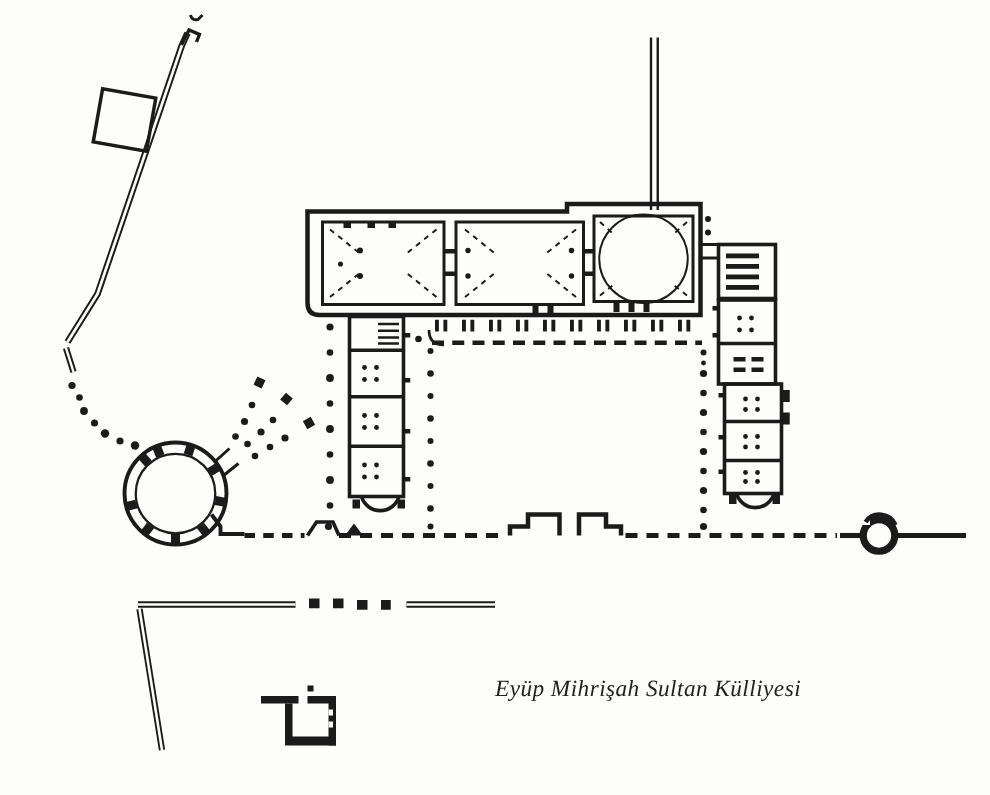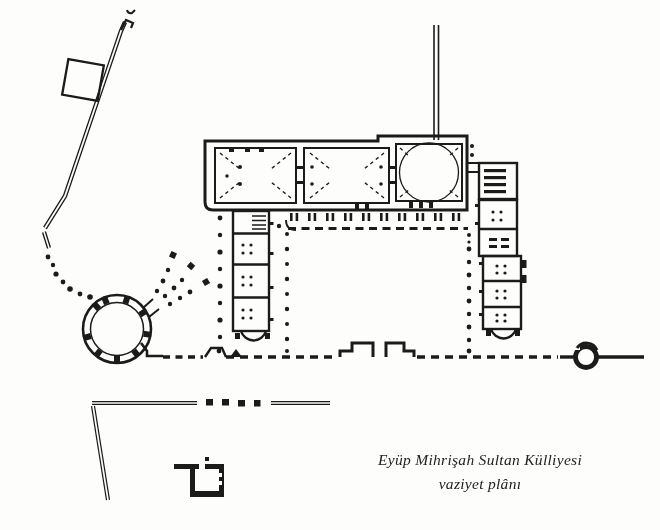--- a/index.html
+++ b/index.html
@@ -7,21 +7,21 @@
     width:660px;height:530px;
     background:#fdfdfb;
     font-family:"Liberation Serif", serif;
     position:relative;overflow:hidden;
   }
   .stage{position:absolute;inset:0;}
   svg{position:absolute;left:0;top:0;}
   .ink{stroke:#1b1b1b;fill:none;}
   .caption{
     position:absolute;left:330px;top:448px;width:300px;
-    text-align:center;color:#222;
+    color:#222;
     font-style:italic;font-size:15.5px;line-height:24px;
     letter-spacing:.3px;
   }
 </style>
 </head>
 <body>
 
 <div class="stage">
 <svg width="660" height="530" viewBox="0 0 660 530">
 
@@ -319,15 +319,14 @@
       <rect x="219" y="464" width="5" height="33"></rect>
       <rect x="205" y="457" width="4" height="4"></rect>
     </g>
     <rect x="219" y="473" width="3" height="4" fill="#fdfdfb"></rect>
     <rect x="219" y="481" width="3" height="4" fill="#fdfdfb"></rect>
   </g>
 </svg>
 
 <div class="caption">
   <div>Eyüp Mihrişah Sultan Külliyesi</div>
-  <div>vaziyet plânı</div>
 </div>
 </div>
 
 </body></html>

